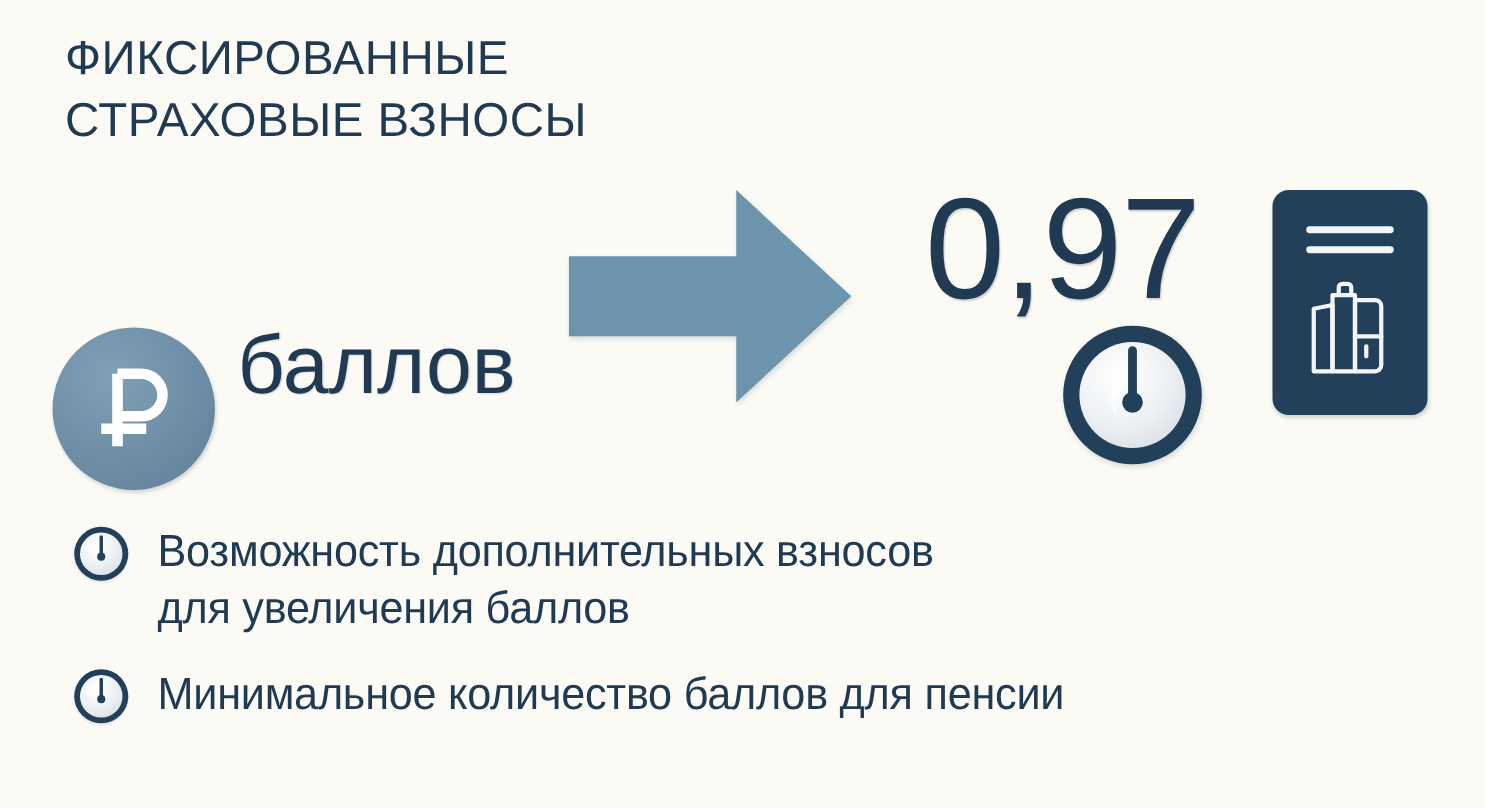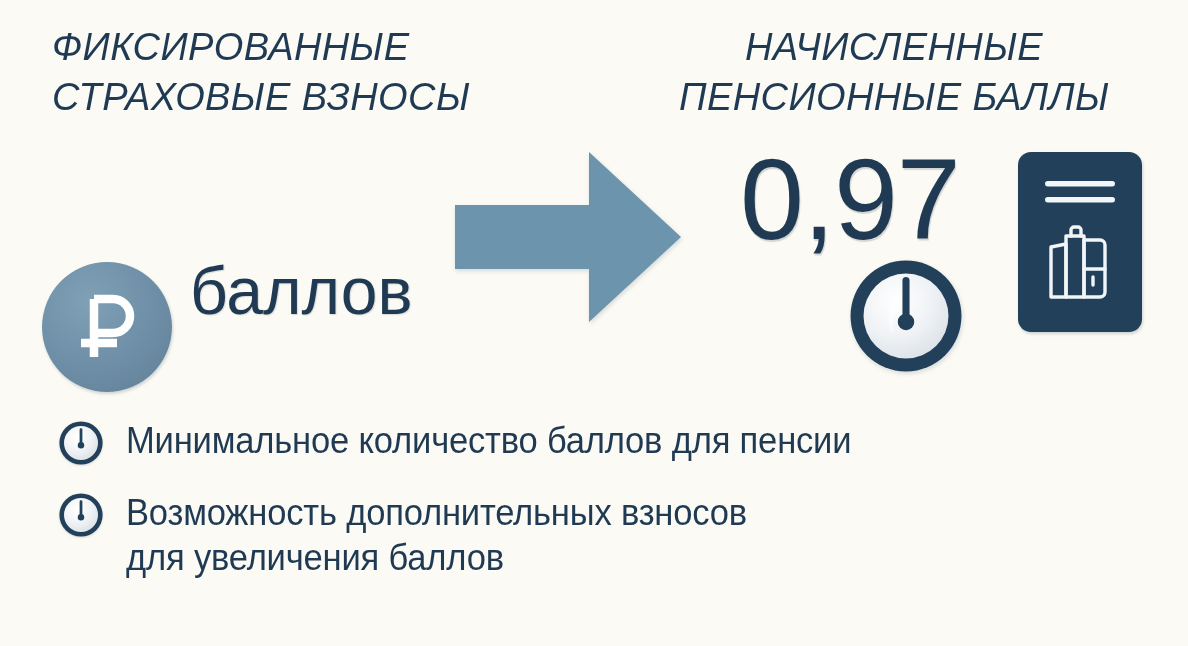--- a/index.html
+++ b/index.html
@@ -25,21 +25,20 @@
   
   .heading {
     position: absolute;
     font-weight: 400;
     font-size: 38px;
     line-height: 50px;
     letter-spacing: 0.4px;
     color: #1f3a52;
     text-shadow: 0 1px 0 rgba(255,255,255,0.55);
     white-space: pre-line;
-    font-style: italic;
   }
   .heading-left {
     left: 52px;
     top: 22px;
     text-align: left;
   }
   .heading-right {
     left: 614px;
     top: 22px;
     width: 560px;
@@ -173,22 +172,20 @@
   }
 </style>
 </head>
 <body>
 
 <div class="canvas">
 
   <div class="heading heading-left">ФИКСИРОВАННЫЕ
 СТРАХОВЫЕ ВЗНОСЫ</div>
 
-  <div class="heading heading-right">НАЧИСЛЕННЫЕ
-ПЕНСИОННЫЕ БАЛЛЫ</div>
 
 
   <div class="ruble-badge">
     <svg width="92" height="92" viewBox="0 0 92 92" aria-hidden="true">
       <g fill="none" stroke="#ffffff" stroke-width="8.5" stroke-linecap="butt">
 
         <path d="M33 18 L33 76"></path>
 
         <path d="M33 18 L52 18 A17 17 0 0 1 52 52 L33 52"></path>
 
@@ -241,40 +238,20 @@
         <path d="M66 88 L82 88 A5 5 0 0 1 87 93 L87 140 A5 5 0 0 1 82 145 L66 145 Z"></path>
 
         <path d="M66 117 L87 117"></path>
 
         <path d="M75 125 L75 133"></path>
       </g>
     </svg>
   </div>
 
   <div class="bullets">
-
-    <div class="bullet-row">
-      <span class="bullet-icon">
-        <svg viewBox="0 0 100 100" aria-hidden="true">
-          <defs>
-            <radialGradient id="faceGrad1" cx="38%" cy="32%" r="78%">
-              <stop offset="0%" stop-color="#ffffff"></stop>
-              <stop offset="55%" stop-color="#eff2f5"></stop>
-              <stop offset="100%" stop-color="#d9dfe5"></stop>
-            </radialGradient>
-          </defs>
-          <circle cx="50" cy="50" r="47" fill="#23405a"></circle>
-          <circle cx="50" cy="50" r="37" fill="url(#faceGrad1)"></circle>
-          <path d="M46 42 Q36 52 40 66 Q32 56 38 42 Z" fill="#ffffff" opacity="0.55"></path>
-          <rect x="47" y="18" width="6" height="39" rx="3" fill="#23405a"></rect>
-          <circle cx="50" cy="55" r="7" fill="#23405a"></circle>
-        </svg>
-      </span>
-      <span class="bullet-text">Минимальное количество баллов для пенсии</span>
-    </div>
 
     <div class="bullet-row">
       <span class="bullet-icon">
         <svg viewBox="0 0 100 100" aria-hidden="true">
           <defs>
             <radialGradient id="faceGrad2" cx="38%" cy="32%" r="78%">
               <stop offset="0%" stop-color="#ffffff"></stop>
               <stop offset="55%" stop-color="#eff2f5"></stop>
               <stop offset="100%" stop-color="#d9dfe5"></stop>
             </radialGradient>
@@ -283,15 +260,35 @@
           <circle cx="50" cy="50" r="37" fill="url(#faceGrad2)"></circle>
           <path d="M46 42 Q36 52 40 66 Q32 56 38 42 Z" fill="#ffffff" opacity="0.55"></path>
           <rect x="47" y="18" width="6" height="39" rx="3" fill="#23405a"></rect>
           <circle cx="50" cy="55" r="7" fill="#23405a"></circle>
         </svg>
       </span>
       <span class="bullet-text">Возможность дополнительных взносов
 для увеличения баллов</span>
     </div>
 
+    <div class="bullet-row">
+      <span class="bullet-icon">
+        <svg viewBox="0 0 100 100" aria-hidden="true">
+          <defs>
+            <radialGradient id="faceGrad1" cx="38%" cy="32%" r="78%">
+              <stop offset="0%" stop-color="#ffffff"></stop>
+              <stop offset="55%" stop-color="#eff2f5"></stop>
+              <stop offset="100%" stop-color="#d9dfe5"></stop>
+            </radialGradient>
+          </defs>
+          <circle cx="50" cy="50" r="47" fill="#23405a"></circle>
+          <circle cx="50" cy="50" r="37" fill="url(#faceGrad1)"></circle>
+          <path d="M46 42 Q36 52 40 66 Q32 56 38 42 Z" fill="#ffffff" opacity="0.55"></path>
+          <rect x="47" y="18" width="6" height="39" rx="3" fill="#23405a"></rect>
+          <circle cx="50" cy="55" r="7" fill="#23405a"></circle>
+        </svg>
+      </span>
+      <span class="bullet-text">Минимальное количество баллов для пенсии</span>
+    </div>
+
   </div>
 
 </div>
 
 </body></html>

